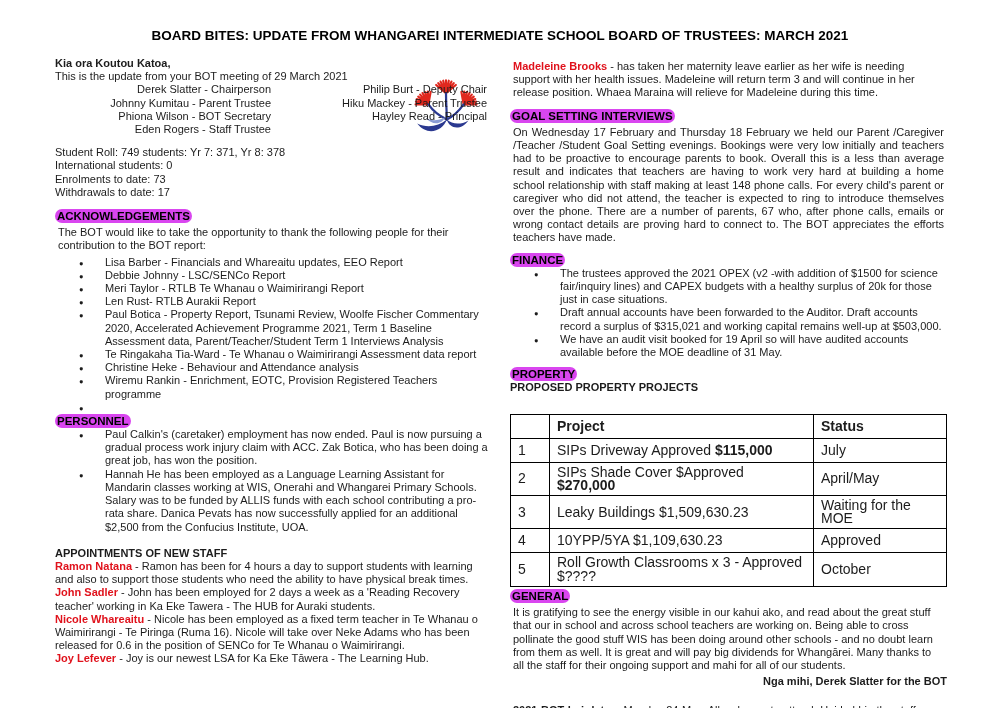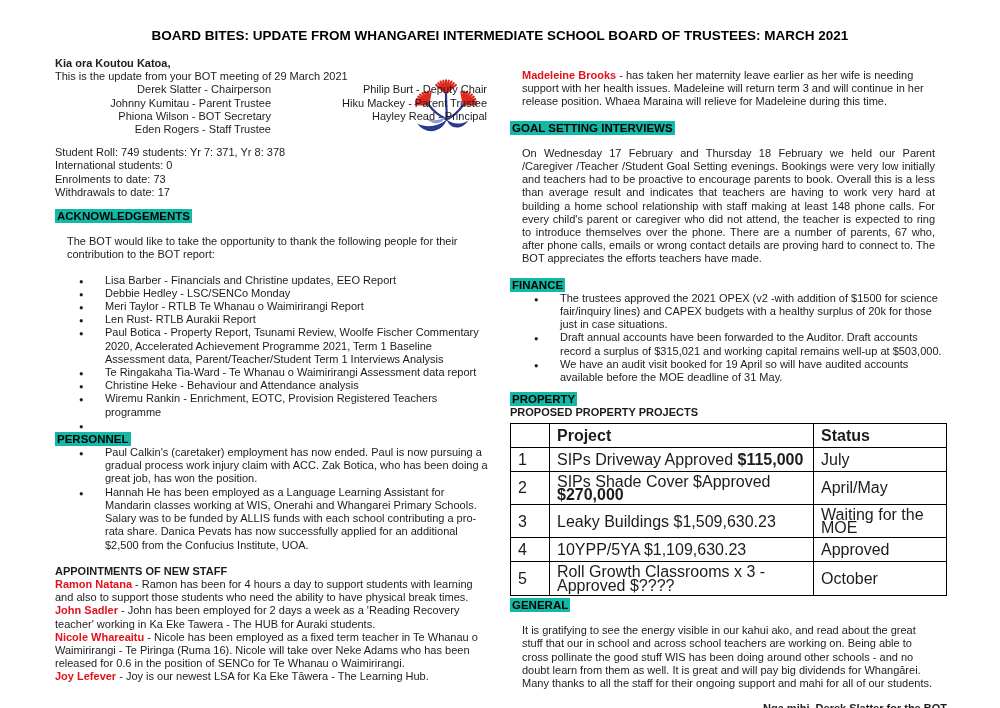--- a/index.html
+++ b/index.html
@@ -10,47 +10,47 @@
   .doc-title {
     position:absolute; top:28px; left:0; right:0; text-align:center;
     font-size:13.5px; font-weight:bold; color:#000;
   }
   .col { position:absolute; top:57px; font-size:11px; line-height:13.2px; }
   .col-left  { left:55px;  width:434px; }
   .col-right { left:510px; width:437px; }
 
   .bold { font-weight:bold; }
   .hl {
-    display:inline-block; background:#14b8a6; color:#000;
-    font-weight:bold; font-size:11.5px; padding:0 2px; line-height:14px;
+    display:inline-block; background:#d946ef; color:#000;
+    font-weight:bold; font-size:11.5px; padding:0 2px; line-height:14px;border-radius:7px;
   }
   .red-name { color:#e0121c; font-weight:bold; }
 
   .members { display:flex; }
   .members .mcol { width:216px;text-align:right; }
 
   .stats { margin-top:10px; }
 
   .sec { margin-top:10px; }
   .sec-tight { margin-top:0; }
 
   ul.bullets { margin:0; padding:0; list-style:none; }
   ul.bullets li { position:relative; padding-left:50px; min-height:13px; }
   ul.bullets li::before {
     content:"●"; position:absolute; left:24px; top:1px; font-size:7.5px; color:#1c1c1c;
   }
 
-  .para { margin:12px; }
+  .para { margin:3px; }
   .just { text-align:justify; }
 
   .appt-entry { margin:0; }
 
   table.prop {
-    border-collapse:collapse; width:100%; margin-top:3px;
-    font-size:16px; color:#1c1c1c;
+    border-collapse:collapse; width:100%; margin-top:19px;
+    font-size:14px; color:#1c1c1c;
   }
   table.prop th, table.prop td {
     border:1.2px solid #000; padding:3px 7px; text-align:left; vertical-align:middle;
     height:17px;
   }
   table.prop th { font-weight:bold; }
   table.prop .num-col { width:24px; }
   table.prop .status-col { width:118px; }
 
   .signature { text-align:right; font-weight:bold; margin-top:1px; }
@@ -107,22 +107,22 @@
       <div>Student Roll: 749 students:  Yr 7: 371, Yr 8: 378</div>
       <div>International students: 0</div>
       <div>Enrolments to date: 73</div>
       <div>Withdrawals to date: 17</div>
     </div>
 
     <div class="sec">
       <span class="hl">ACKNOWLEDGEMENTS</span>
       <p class="para">The BOT would like to take the opportunity to thank the following people for their contribution to the BOT report:</p>
       <ul class="bullets">
-        <li>Lisa Barber - Financials and Christine updates, EEO Report</li>
-        <li>Debbie Hedley - LSC/SENCo Monday</li>
+        <li>Lisa Barber - Financials and Whareaitu updates, EEO Report</li>
+        <li>Debbie Johnny - LSC/SENCo Report</li>
         <li>Meri Taylor - RTLB Te Whanau o Waimirirangi Report</li>
         <li>Len Rust- RTLB Aurakii Report</li>
         <li>Paul Botica - Property Report, Tsunami Review, Woolfe Fischer Commentary 2020, Accelerated Achievement Programme 2021, Term 1 Baseline Assessment data, Parent/Teacher/Student Term 1 Interviews Analysis</li>
         <li>Te Ringakaha Tia-Ward - Te Whanau o Waimirirangi Assessment data report</li>
         <li>Christine Heke - Behaviour and Attendance analysis</li>
         <li>Wiremu Rankin - Enrichment, EOTC, Provision Registered Teachers programme</li>
         <li></li>
       </ul>
     </div>
 

